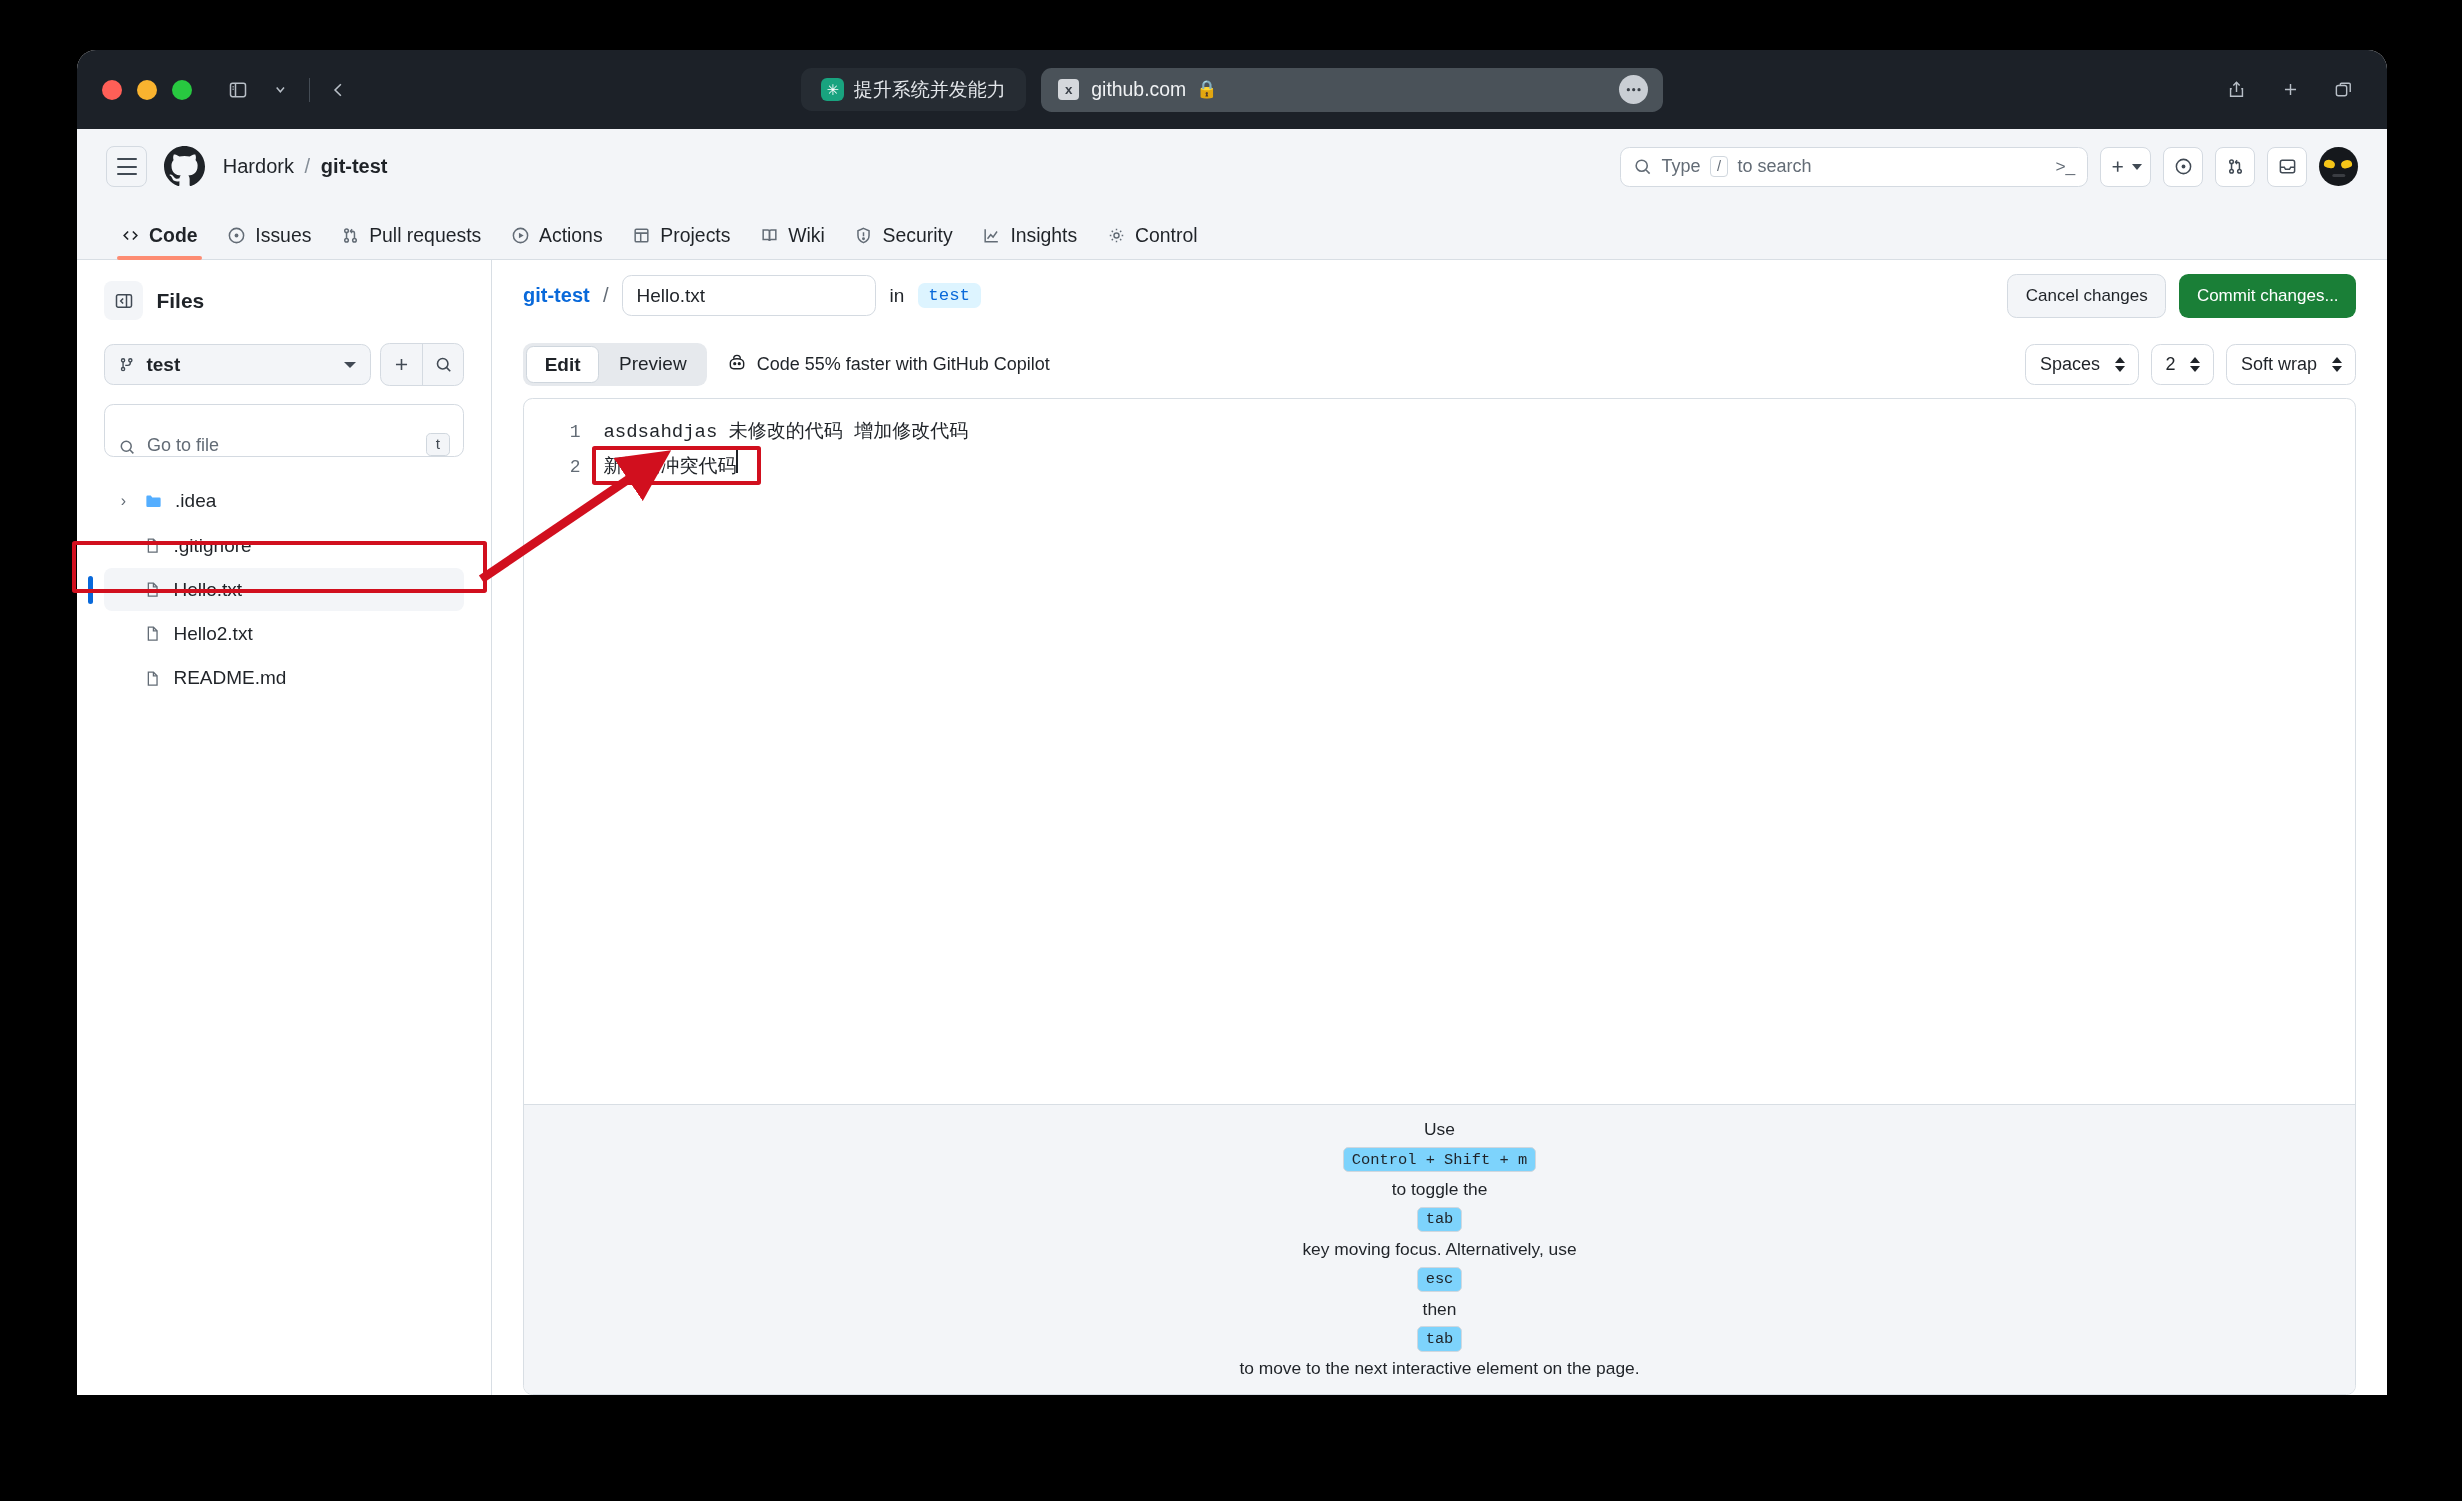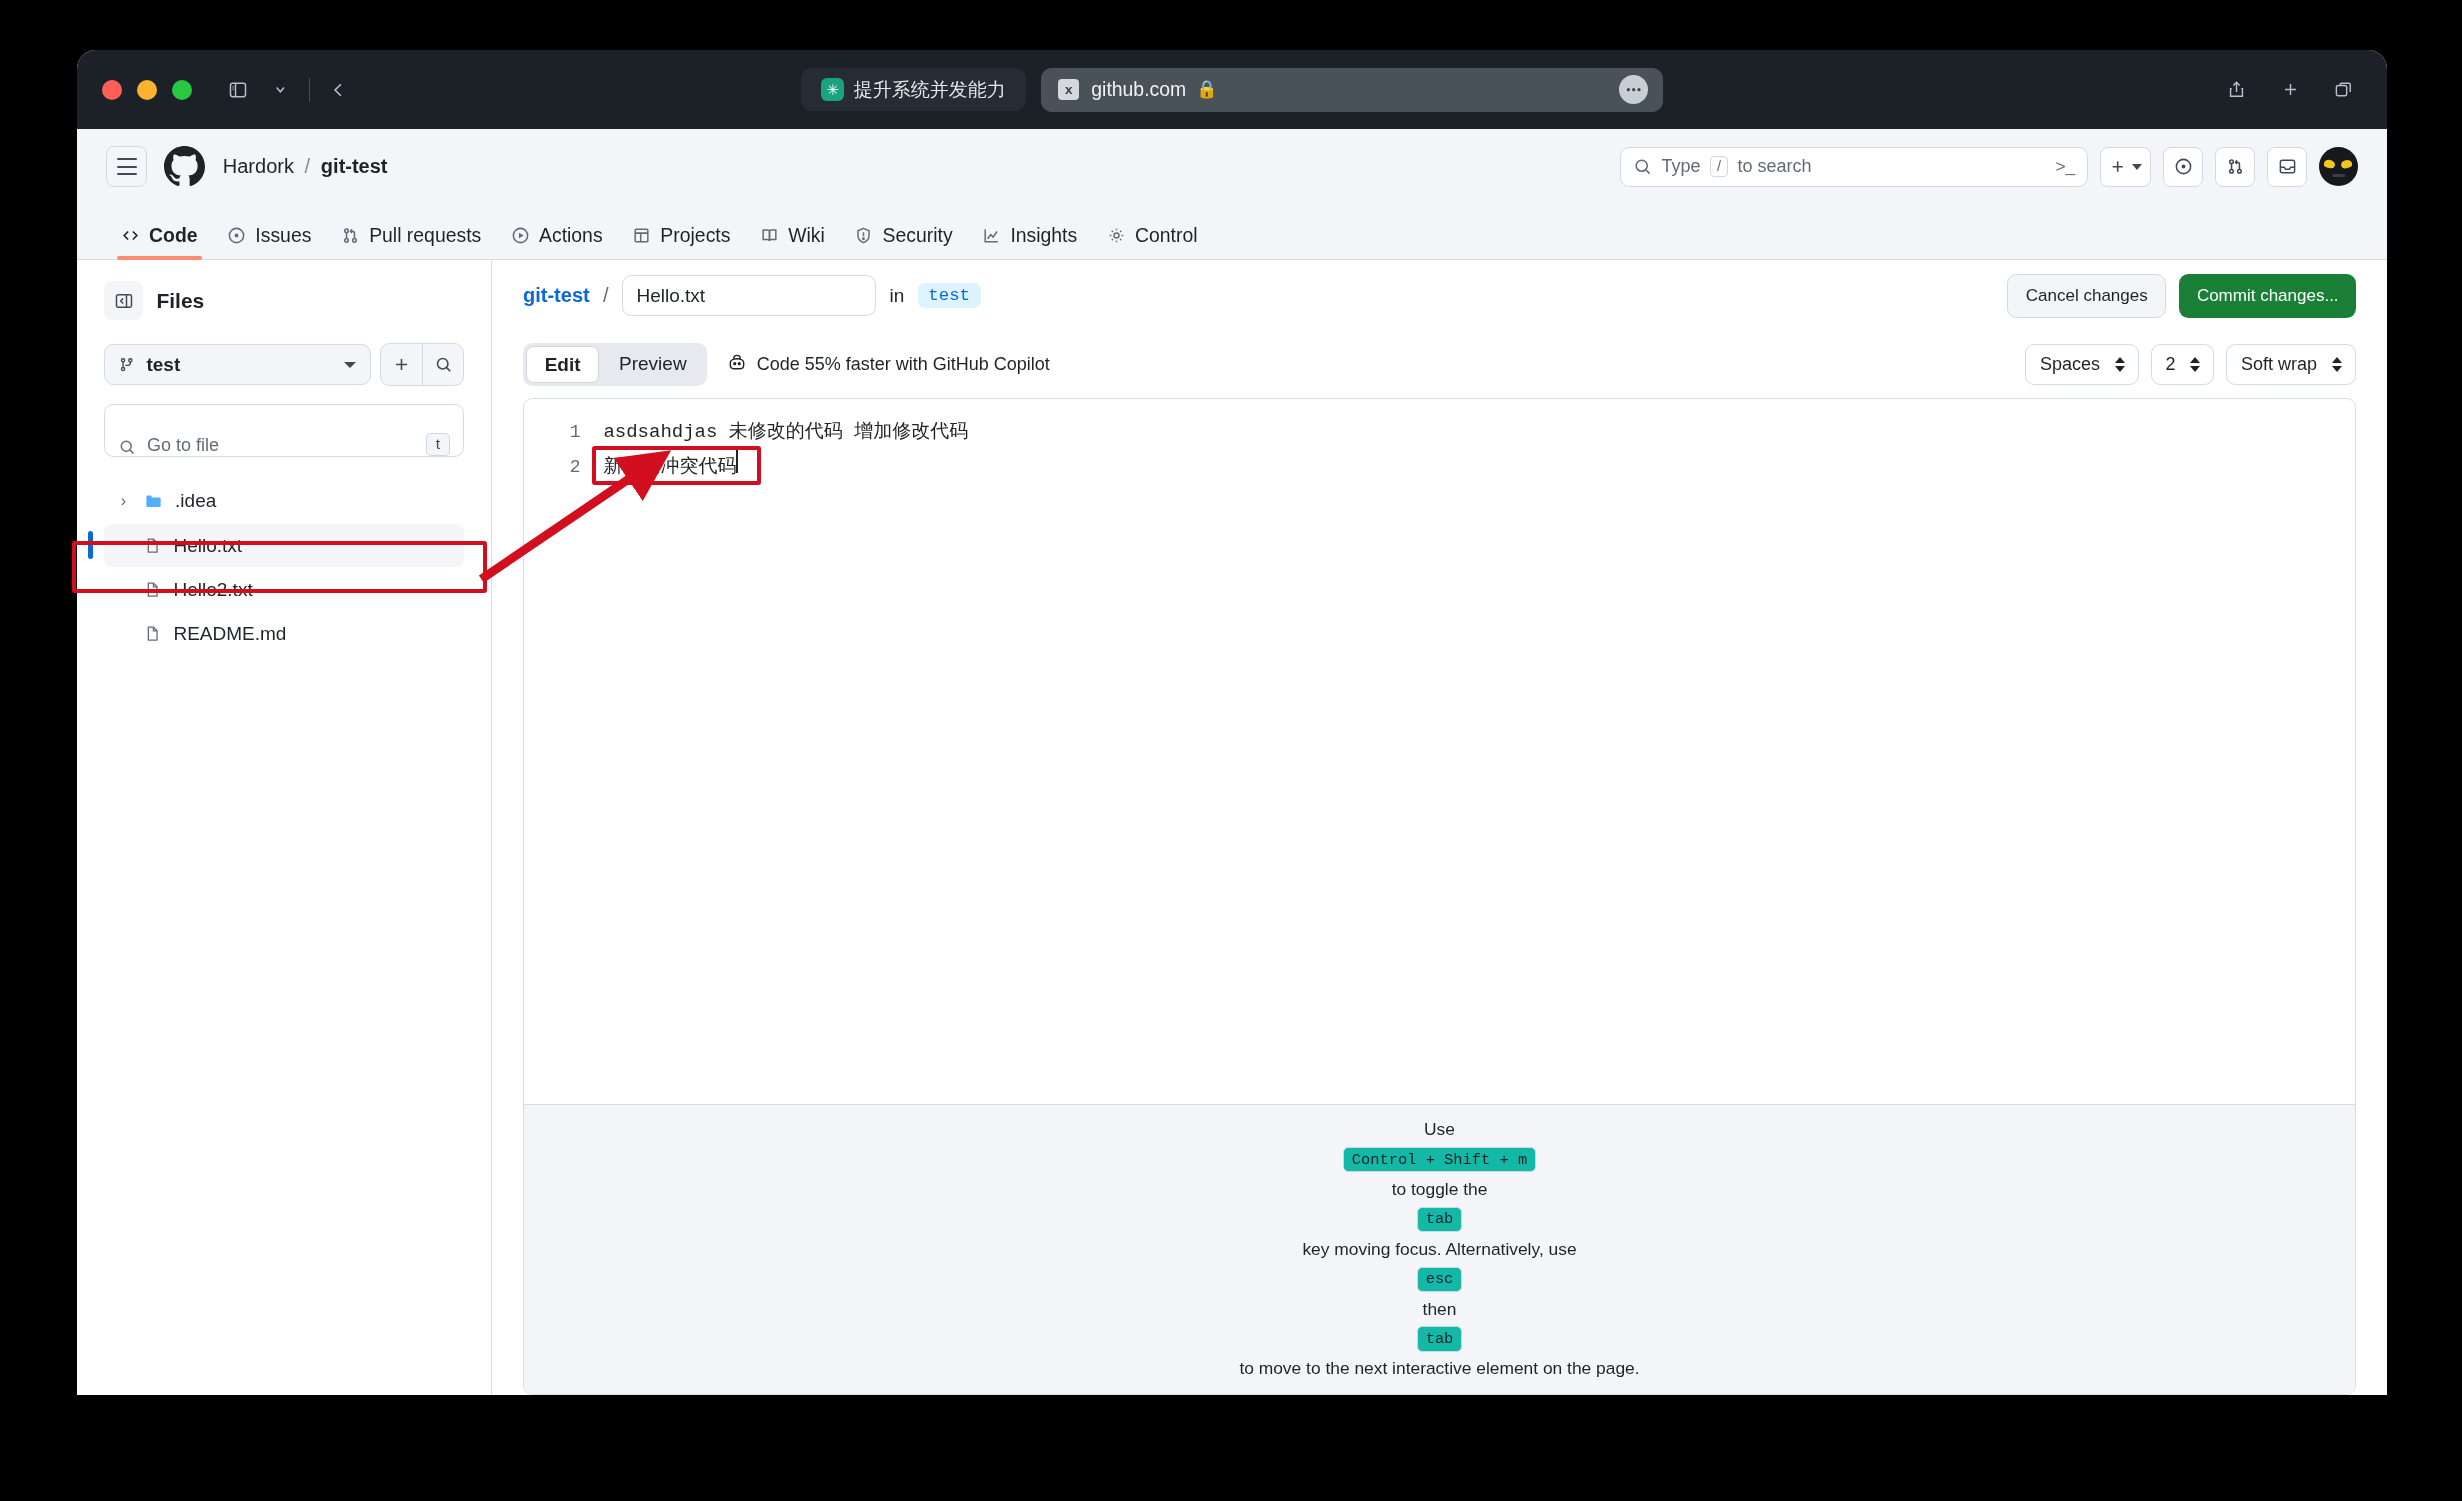--- a/index.html
+++ b/index.html
@@ -281,21 +281,21 @@
     display: inline-block; width: 1.3px; height: 23px; background: #1f2328;
     vertical-align: -4.7px;
   }
   .kb-hint {
     background: #f3f5f8; border-top: 0.7px solid #d8dee4;
     padding: 14.7px 20px; font-size: 17.4px; color: #1f2328;
     display: flex; align-items: center; flex-wrap: wrap; gap: 6.7px; flex-direction: column;
   }
   kbd {
     font-family: "Liberation Mono", monospace; font-size: 15.4px;
-    border: 0.7px solid #d0d7de; border-radius: 5.4px; background: #14b8a6;
+    border: 0.7px solid #d0d7de; border-radius: 5.4px; background: #7dd3fc;
     padding: 2.7px 8px; color: #1f2328;
   }
 
   
   .anno-box {
     position: absolute; border: 4.7px solid #d10f1e; border-radius: 2.7px;
     pointer-events: none; z-index: 50;
   }
   .anno-file { left: 72px; top: 541px; width: 415px; height: 52px; }
   .anno-line2 { left: 592px; top: 446px; width: 169px; height: 39px; }
@@ -585,20 +585,30 @@
 
         <div class="tree">
           <div class="tree-row">
             <span class="chev">›</span>
             <span class="ficon">
               <svg width="19" height="19" viewBox="0 0 24 24" fill="#54aeff">
                   <path d="M3 6a1.5 1.5 0 0 1 1.5-1.5h4L10.5 7H19.5A1.5 1.5 0 0 1 21 8.5v9A1.5 1.5 0 0 1 19.5 19h-15A1.5 1.5 0 0 1 3 17.5z"></path>
                 </svg>
             </span>
             <span>.idea</span>
+          </div>
+          <div class="tree-row">
+            <span class="chev empty">›</span>
+            <span class="ficon">
+              <svg width="17.4" height="17.4" viewBox="0 0 24 24" fill="none" stroke="#636c76" stroke-width="1.8">
+                  <path d="M6 3h7l5 5v13H6z"></path>
+                  <polyline points="13 3 13 8 18 8"></polyline>
+                </svg>
+            </span>
+            <span>.gitignore</span>
           </div>
           <div class="tree-row selected">
             <span class="chev empty">›</span>
             <span class="ficon">
               <svg width="17.4" height="17.4" viewBox="0 0 24 24" fill="none" stroke="#636c76" stroke-width="1.8">
                   <path d="M6 3h7l5 5v13H6z"></path>
                   <polyline points="13 3 13 8 18 8"></polyline>
                 </svg>
             </span>
             <span>Hello.txt</span>

